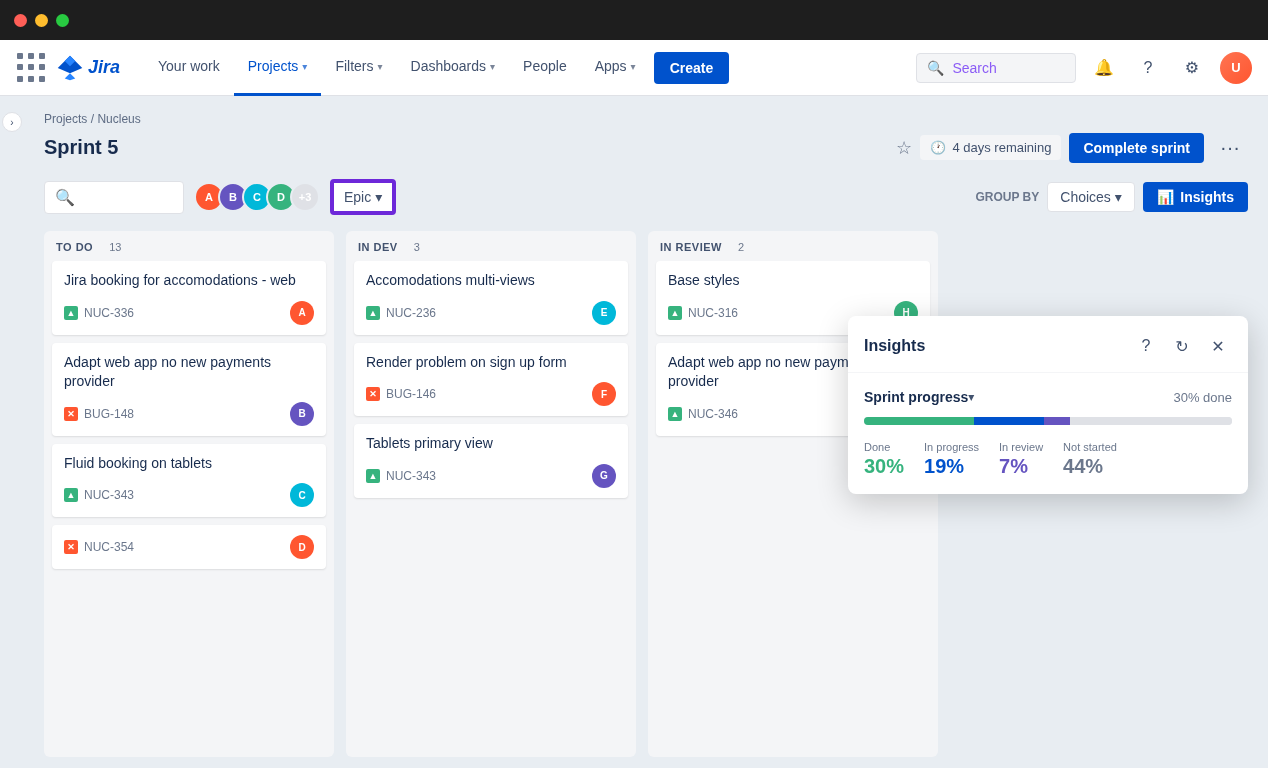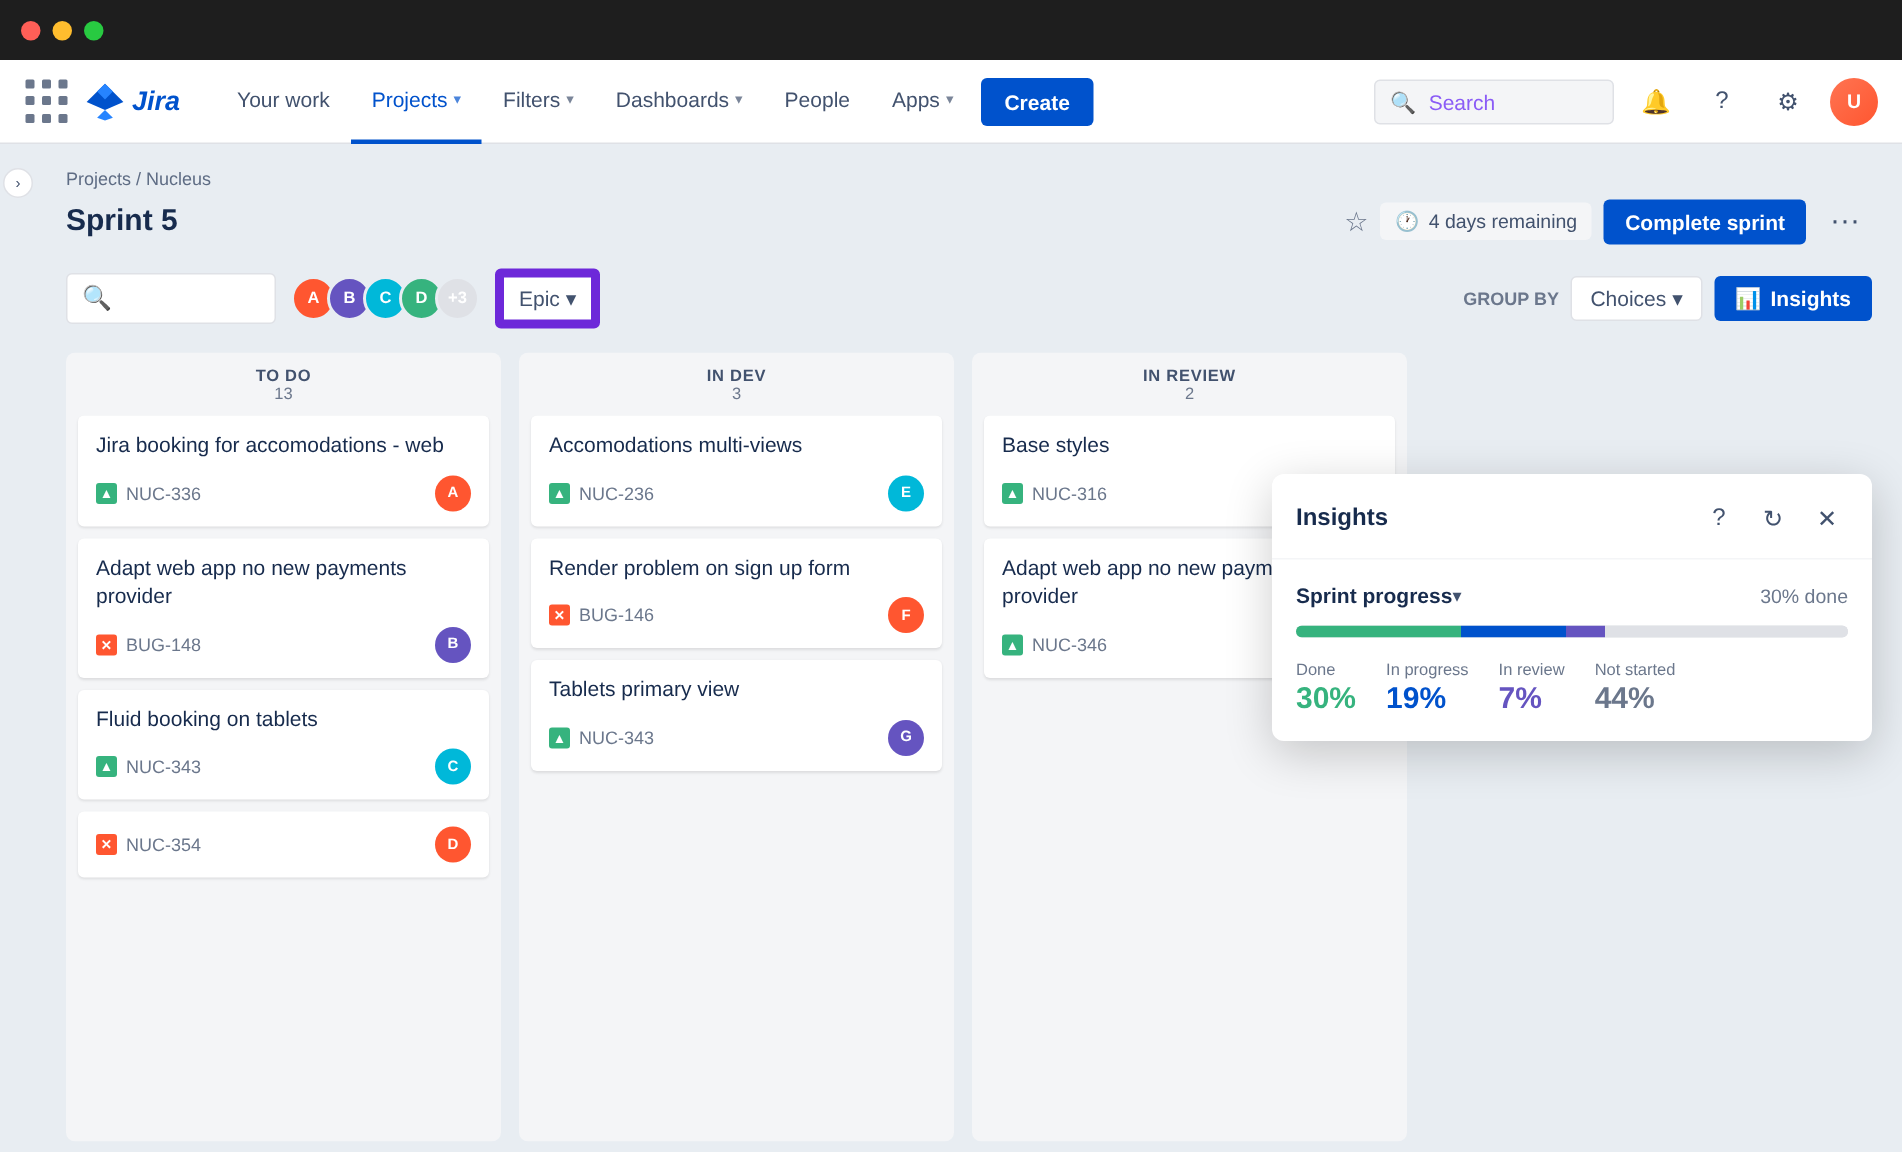--- a/index.html
+++ b/index.html
@@ -143,21 +143,21 @@
       display: flex; align-items: center; justify-content: center;
       font-size: 11px; font-weight: 600; color: #fff;
       overflow: hidden;
     }
     .avatar-stack .av:first-child { margin-left: 0; }
     .av-count {
       background: #dfe1e6; color: #42526e; font-size: 11px; font-weight: 600;
     }
     .epic-btn {
       display: flex; align-items: center; gap: 4px;
-      border: 6px solid #6d28d9; background: #fff;
+      border: 4px solid #6d28d9; background: #fff;
       border-radius: 4px; padding: 6px 10px;
       font-size: 14px; color: #42526e; cursor: pointer;
     }
     .group-by-area {
       margin-left: auto; display: flex; align-items: center; gap: 8px;
     }
     .group-by-label { font-size: 12px; color: #6b778c; text-transform: uppercase; font-weight: 600; }
     .choices-btn {
       display: flex; align-items: center; gap: 4px;
       border: 1px solid #dfe1e6; background: #fff;
@@ -176,21 +176,21 @@
     .board { display: flex; gap: 12px; overflow: hidden; height: calc(100% - 130px); }
     .column {
       width: 290px; min-width: 290px;
       background: #f4f5f7;
       border-radius: 6px;
       display: flex; flex-direction: column;
       overflow: hidden;
     }
     .col-header {
       padding: 10px 12px 8px;
-      display: flex; align-items: center; gap: 0; flex-direction: column;
+      display: flex; align-items: center; gap: 16px;
     }
     .col-title { font-size: 11px; font-weight: 700; text-transform: uppercase; color: #42526e; letter-spacing: 0.5px; }
     .col-count { font-size: 11px; color: #6b778c; }
     .col-cards { padding: 0 8px 8px; overflow-y: auto; flex: 1; }
 
     
     .card {
       background: #fff; border-radius: 4px;
       padding: 10px 12px; margin-bottom: 8px;
       box-shadow: 0 1px 2px rgba(0,0,0,0.1);

